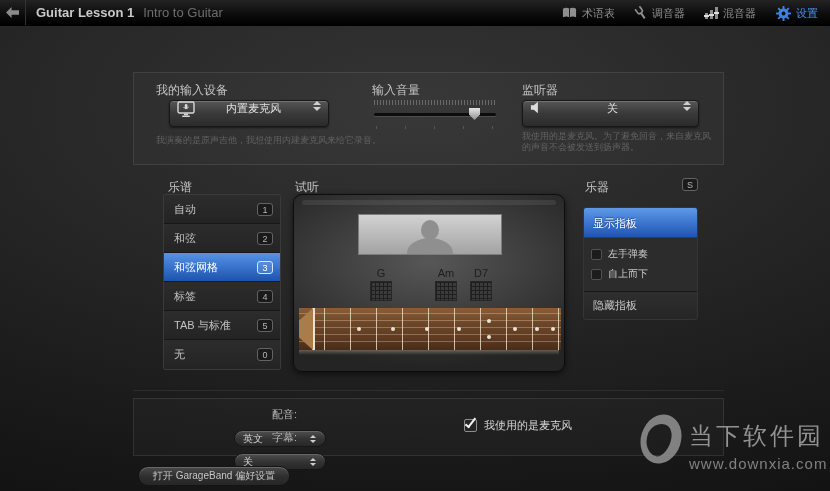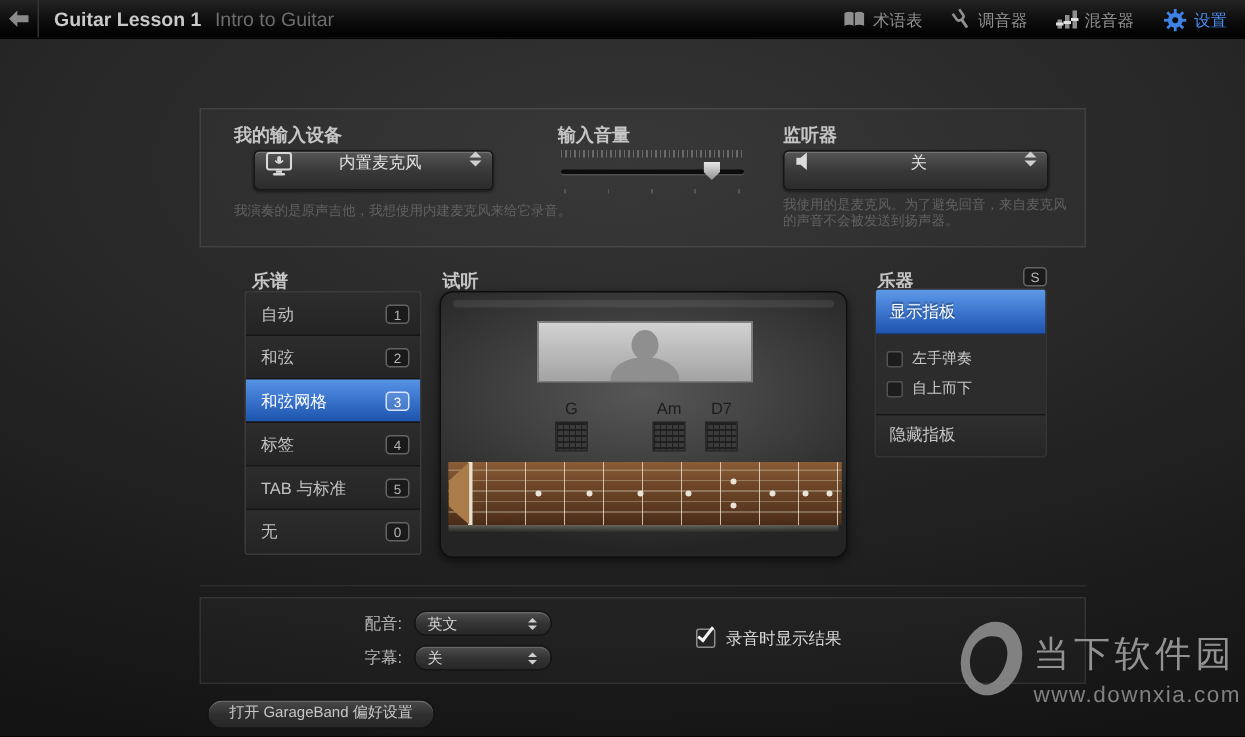--- a/index.html
+++ b/index.html
@@ -16,21 +16,21 @@
   .tb-title{ font-size:13px; font-weight:bold; color:#c9c9c9; margin-left:10px; }
   .tb-sub{ font-size:13px; color:#6d6d6d; margin-left:9px; }
   .tb-tools{ position:absolute; right:12px; top:0; height:26px; display:flex; align-items:center; gap:20px; }
   .tool{ display:flex; align-items:center; gap:5px; font-size:11px; color:#8f8f8f; cursor:pointer; }
   .tool.active{ color:#4a8df0; }
   .mixer-icon{ display:flex; align-items:flex-end; gap:2px; height:12px; }
   .mixer-icon i{ width:3px; background:#8f8f8f; display:block; position:relative; }
   .mixer-icon i::after{ content:""; position:absolute; left:-1px; right:-1px; top:40%; height:2px; background:#dedede; }
   
   .panel-box{ position:absolute; background:rgba(255,255,255,0.025); border:1px solid rgba(255,255,255,0.09); }
-  .sec-label{ font-size:12px; color:#c6c6c6;font-weight:bold; }
+  .sec-label{ font-size:12px; color:#c6c6c6; }
   .dropdown{ display:flex; align-items:flex-start; padding:0 7px; height:27px; border-radius:4px;
     background:linear-gradient(180deg,#565656 0%,#3a3a3a 48%,#2b2b2b 100%);
     border:1px solid #171717; box-shadow:inset 0 1px 0 rgba(255,255,255,0.18), 0 1px 2px rgba(0,0,0,0.5);
     cursor:pointer; }
   .dropdown .dd-text{ flex:1; text-align:center; font-size:11px; color:#e0e0e0; }
   .updown{ display:flex; flex-direction:column; gap:2px; align-items:center; width:9px; }
   .updown i{ width:0; height:0; border-left:4px solid transparent; border-right:4px solid transparent; display:block; }
   .updown i.up{ border-bottom:4px solid #cfcfcf; }
   .updown i.down{ border-top:4px solid #cfcfcf; }
   .help-text{ font-size:9px; color:#616161; line-height:11px; }
@@ -93,36 +93,36 @@
     background:repeating-linear-gradient(180deg,rgba(235,230,215,0.3) 0 1px,transparent 1px 7px); }
   .nut{ position:absolute; left:13px; top:0; width:3px; height:100%; background:#e7e2d2; }
   .headstock{ position:absolute; left:0; top:0; width:14px; height:100%; background:#a97c4a;
     clip-path:polygon(0 30%,100% 0,100% 100%,0 70%); }
   .fdot{ position:absolute; width:4px; height:4px; border-radius:50%; background:#e8e4d8; }
   .body-edge{ position:absolute; left:5px; right:5px; top:155px; height:5px;
     background:linear-gradient(180deg,rgba(215,205,185,0.35),rgba(215,205,185,0)); }
   
   #instrument-label{ position:absolute; left:585px; top:179px; }
   #instrument-key{ position:absolute; left:682px; top:178px; }
-  #instrument-panel{ position:absolute; left:583px; top:192px; width:115px; border-radius:3px; overflow:hidden;
+  #instrument-panel{ position:absolute; left:583px; top:207px; width:115px; border-radius:3px; overflow:hidden;
     border:1px solid #353535; background:#262626;font-family:Liberation Serif, serif; }
   .show-fb{ height:30px; line-height:30px; padding-left:9px; font-size:11px; color:#fff;
     text-shadow:0 -1px 1px rgba(0,0,0,0.45);
     background:linear-gradient(180deg,#5e9ae8 0%,#3d76cf 50%,#1f55b0 100%);
     border-bottom:1px solid #163f7d; cursor:pointer; }
   .fb-opts{ padding:6px 7px 7px; background:#2c2c2c; border-bottom:1px solid #161616; }
   .opt-row{ display:flex; align-items:center; gap:6px; padding:3px 0; cursor:pointer; }
   .cbx{ width:11px; height:11px; background:#1c1c1c; border:1px solid #525252; border-radius:2px; }
   .opt-label{ font-size:10px; color:#c9c9c9; }
   .hide-fb{ height:27px; line-height:27px; padding-left:9px; font-size:11px; color:#c8c8c8;
     background:linear-gradient(180deg,rgba(255,255,255,0.04),rgba(255,255,255,0)); cursor:pointer; }
   
   #sec2-divider{ position:absolute; left:133px; top:390px; width:591px; height:1px; background:rgba(255,255,255,0.07); }
   #sec3{ left:133px; top:398px; width:591px; height:58px; }
-  .f-row{ position:absolute; display:flex; align-items:center; gap:8px; }
+  .f-row{ position:absolute; display:flex; align-items:center; gap:8px;flex-direction:column; }
   .f-label{ width:34px; text-align:right; font-size:11px; color:#b5b5b5; }
   .dd-small{ width:92px; height:17px; border-radius:9px; display:flex; align-items:center; padding:0 8px;
     background:linear-gradient(180deg,#4f4f4f 0%,#343434 50%,#272727 100%);
     border:1px solid #151515; box-shadow:inset 0 1px 0 rgba(255,255,255,0.15); cursor:pointer; }
   .dd-small .dd-text{ flex:1; text-align:left; font-size:10px; color:#d5d5d5; }
   .dd-small .updown i.up{ border-bottom-width:3px; border-left-width:3px; border-right-width:3px; }
   .dd-small .updown i.down{ border-top-width:3px; border-left-width:3px; border-right-width:3px; }
   #record-check{ position:absolute; left:330px; top:19px; display:flex; align-items:center; cursor:pointer; }
   .cbx-big{ position:relative; width:13px; height:13px; background:#242424; border:1px solid #8d8d8d; border-radius:2px; }
   .checkmark{ position:absolute; left:3px; top:-4px; width:5px; height:12px;
@@ -332,21 +332,21 @@
         <span class="updown">
             <i class="up"></i>
             <i class="down"></i>
           </span>
       </div>
     </div>
     <div id="record-check">
       <span class="cbx-big">
         <span class="checkmark"></span>
       </span>
-      <span class="opt-label">录音时显示结果</span>
+      <span class="opt-label">我使用的是麦克风</span>
     </div>
   </div>
 
   <div id="prefs-btn">打开 GarageBand 偏好设置</div>
 
   <div id="watermark">
     <div class="wm-logo"></div>
     <div>
       <div class="wm-name">当下软件园</div>
       <div class="wm-url">www.downxia.com</div>

